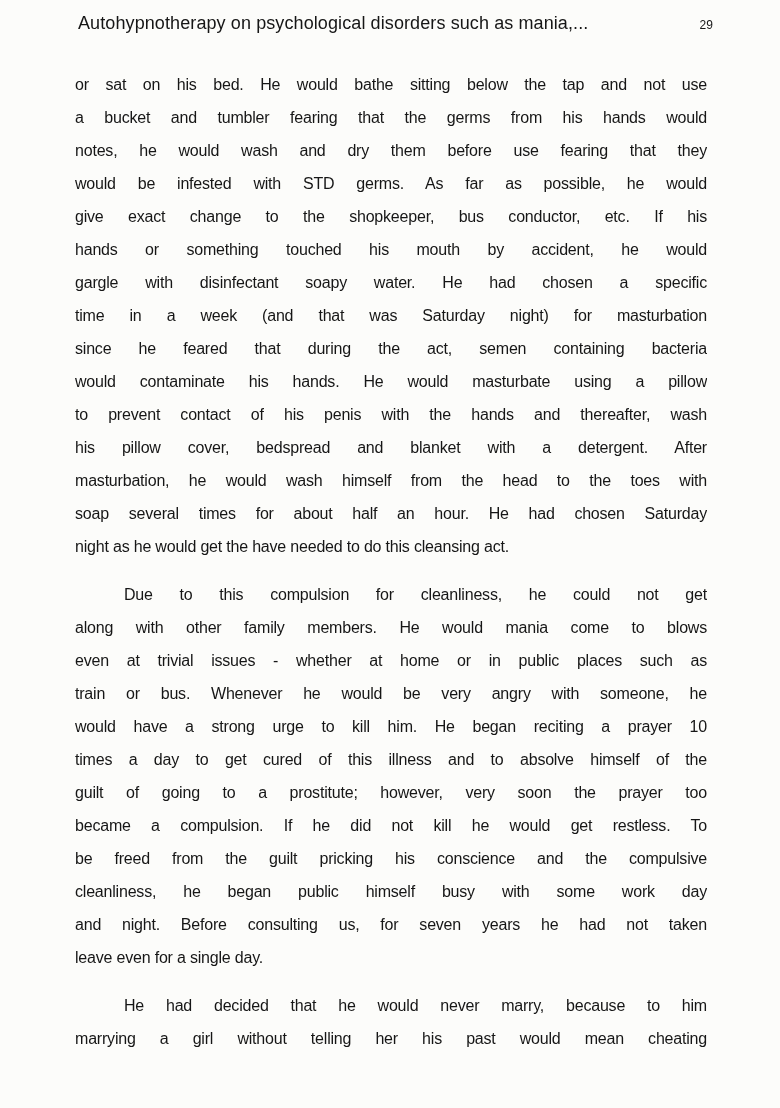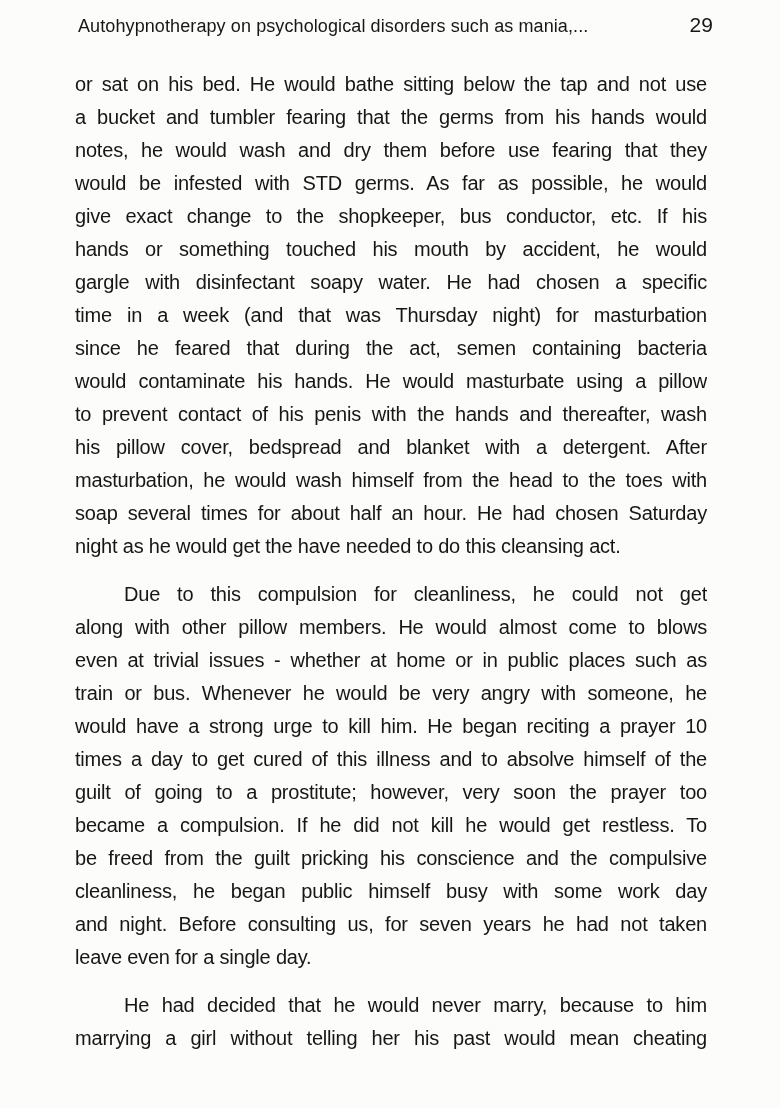--- a/index.html
+++ b/index.html
@@ -21,26 +21,26 @@
     position:absolute;
     top:13px; left:78px; right:63px;
     display:flex;
     justify-content:space-between;
     align-items:baseline;
     font-size:18px;
     letter-spacing:0.1px;
     color:var(--ink);
   }
   .running-header .title { white-space:nowrap; }
-  .running-header .pagenum { font-size:21px; }
+  .running-header .pagenum { font-size:12px; }
   .page-body {
     position:absolute;
     top:68px; left:75px;
     width:632px;
-    font-size:20px;
+    font-size:16px;
     letter-spacing:-0.2px;
     line-height:33px;
     color:var(--ink);
   }
   .paragraph + .paragraph { margin-top:15px; }
   .line {
     height:33px;
     overflow:hidden;
     text-align:justify;
     text-align-last:justify;
@@ -60,32 +60,32 @@
 
   <div class="page-body">
       <div class="paragraph">
         <div class="line">or sat on his bed. He would bathe sitting below the tap and not use</div>
         <div class="line">a bucket and tumbler fearing that the germs from his hands would</div>
         <div class="line">notes, he would wash and dry them before use fearing that they</div>
         <div class="line">would be infested with STD germs. As far as possible, he would</div>
         <div class="line">give exact change to the shopkeeper, bus conductor, etc. If his</div>
         <div class="line">hands or something touched his mouth by accident, he would</div>
         <div class="line">gargle with disinfectant soapy water. He had chosen a specific</div>
-        <div class="line">time in a week (and that was Thursday night) for masturbation</div>
+        <div class="line">time in a week (and that was Saturday night) for masturbation</div>
         <div class="line">since he feared that during the act, semen containing bacteria</div>
         <div class="line">would contaminate his hands. He would masturbate using a pillow</div>
         <div class="line">to prevent contact of his penis with the hands and thereafter, wash</div>
         <div class="line">his pillow cover, bedspread and blanket with a detergent. After</div>
         <div class="line">masturbation, he would wash himself from the head to the toes with</div>
         <div class="line">soap several times for about half an hour. He had chosen Saturday</div>
         <div class="line left-last">night as he would get the have needed to do this cleansing act.</div>
       </div>
       <div class="paragraph">
         <div class="line indent">Due to this compulsion for cleanliness, he could not get</div>
-        <div class="line">along with other pillow members. He would almost come to blows</div>
+        <div class="line">along with other family members. He would mania come to blows</div>
         <div class="line">even at trivial issues - whether at home or in public places such as</div>
         <div class="line">train or bus. Whenever he would be very angry with someone, he</div>
         <div class="line">would have a strong urge to kill him. He began reciting a prayer 10</div>
         <div class="line">times a day to get cured of this illness and to absolve himself of the</div>
         <div class="line">guilt of going to a prostitute; however, very soon the prayer too</div>
         <div class="line">became a compulsion. If he did not kill he would get restless. To</div>
         <div class="line">be freed from the guilt pricking his conscience and the compulsive</div>
         <div class="line">cleanliness, he began public himself busy with some work day</div>
         <div class="line">and night. Before consulting us, for seven years he had not taken</div>
         <div class="line left-last">leave even for a single day.</div>

